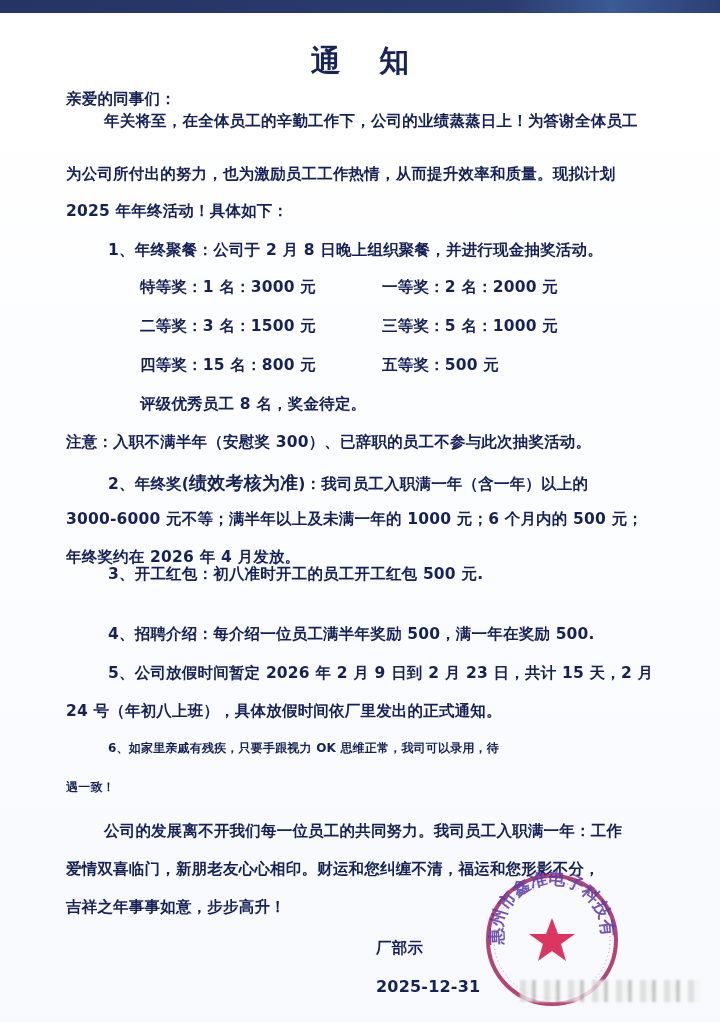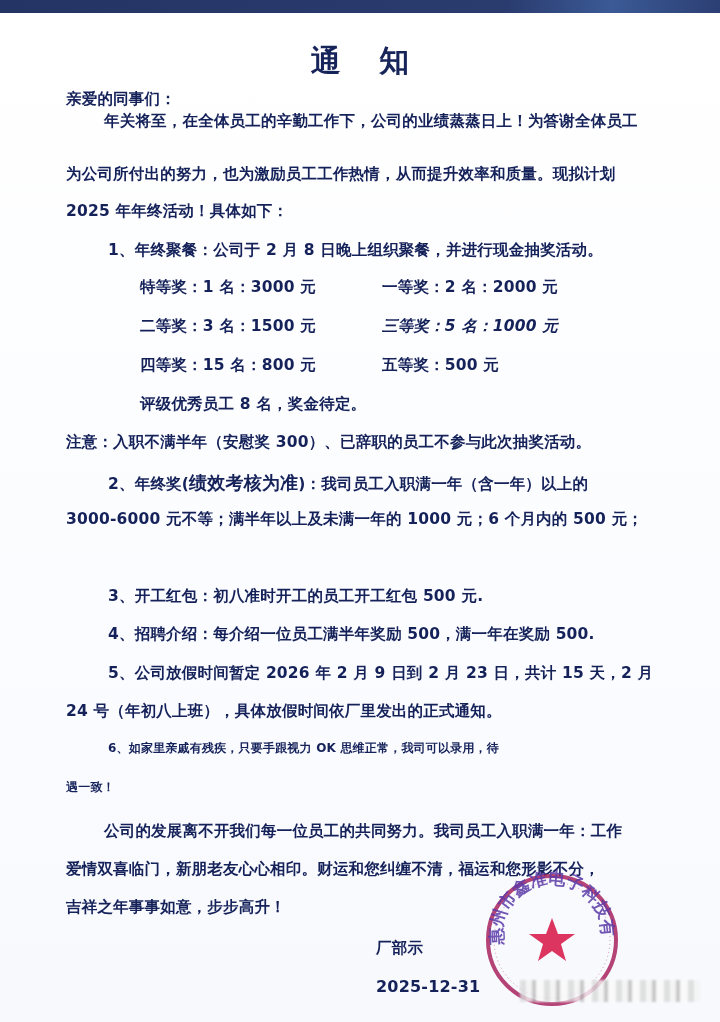--- a/index.html
+++ b/index.html
@@ -48,34 +48,35 @@
 
   <div class="line" style="left:104px; top:98px;">年关将至，在全体员工的辛勤工作下，公司的业绩蒸蒸日上！为答谢全体员工</div>
   <div class="line" style="left:66px; top:151px;">为公司所付出的努力，也为激励员工工作热情，从而提升效率和质量。现拟计划</div>
   <div class="line" style="left:66px; top:188px;">2025 年年终活动！具体如下：</div>
 
   <div class="line" style="left:108px; top:227px;">1、年终聚餐：公司于 2 月 8 日晚上组织聚餐，并进行现金抽奖活动。</div>
 
   <div class="line" style="left:140px; top:264px;">特等奖：1 名：3000 元</div>
   <div class="line" style="left:382px; top:264px;">一等奖：2 名：2000 元</div>
   <div class="line" style="left:140px; top:303px;">二等奖：3 名：1500 元</div>
-  <div class="line" style="left:382px; top:303px;font-style:italic;">三等奖：5 名：1000 元</div>
+  <div class="line" style="left:382px; top:303px;">三等奖：5 名：1000 元</div>
   <div class="line" style="left:140px; top:342px;">四等奖：15 名：800 元</div>
   <div class="line" style="left:382px; top:342px;">五等奖：500 元</div>
 
   <div class="line" style="left:140px; top:381px;">评级优秀员工 8 名，奖金待定。</div>
 
   <div class="line" style="left:66px; top:419px;">注意：入职不满半年（安慰奖 300）、已辞职的员工不参与此次抽奖活动。</div>
 
   <div class="line" style="left:108px; top:458px;">
     <span>2、年终奖(</span><span class="hl">绩效考核为准</span><span>)：我司员工入职满一年（含一年）以上的</span>
   </div>
   <div class="line" style="left:66px; top:496px;">3000-6000 元不等；满半年以上及未满一年的 1000 元；6 个月内的 500 元；</div>
+  <div class="line" style="left:66px; top:534px;">年终奖约在 2026 年 4 月发放。</div>
 
-  <div class="line" style="left:108px; top:573px;">3、开工红包：初八准时开工的员工开工红包 500 元.</div>
+  <div class="line" style="left:108px; top:551px;">3、开工红包：初八准时开工的员工开工红包 500 元.</div>
   <div class="line" style="left:108px; top:611px;">4、招聘介绍：每介绍一位员工满半年奖励 500，满一年在奖励 500.</div>
 
   <div class="line" style="left:108px; top:650px;">5、公司放假时间暂定 2026 年 2 月 9 日到 2 月 23 日，共计 15 天，2 月</div>
   <div class="line" style="left:66px; top:688px;">24 号（年初八上班），具体放假时间依厂里发出的正式通知。</div>
 
   <div class="line big" style="left:108px; top:727px;">6、如家里亲戚有残疾，只要手跟视力 OK 思维正常，我司可以录用，待</div>
   <div class="line big" style="left:66px; top:766px;">遇一致！</div>
 
   <div class="line" style="left:104px; top:808px;">公司的发展离不开我们每一位员工的共同努力。我司员工入职满一年：工作</div>
   <div class="line" style="left:66px; top:846px;">爱情双喜临门，新朋老友心心相印。财运和您纠缠不清，福运和您形影不分，</div>

